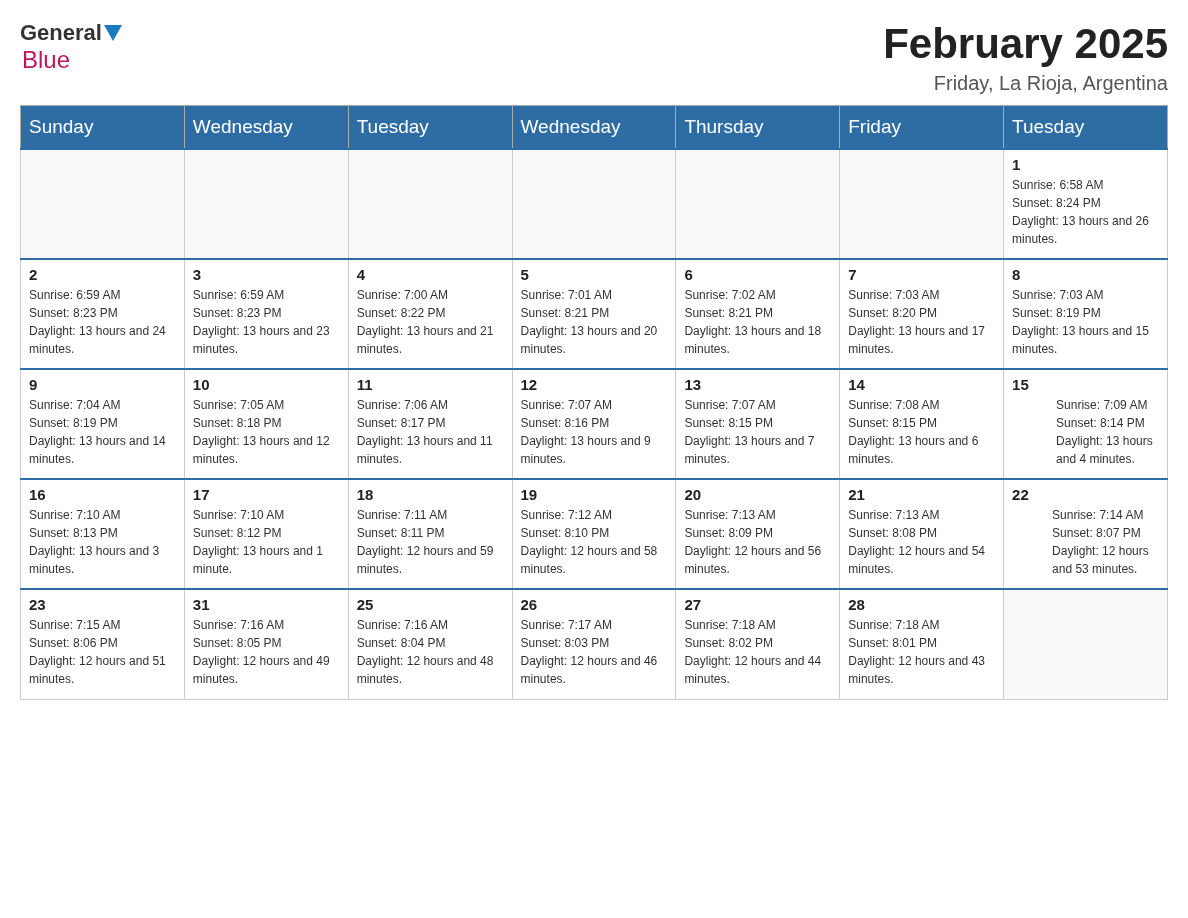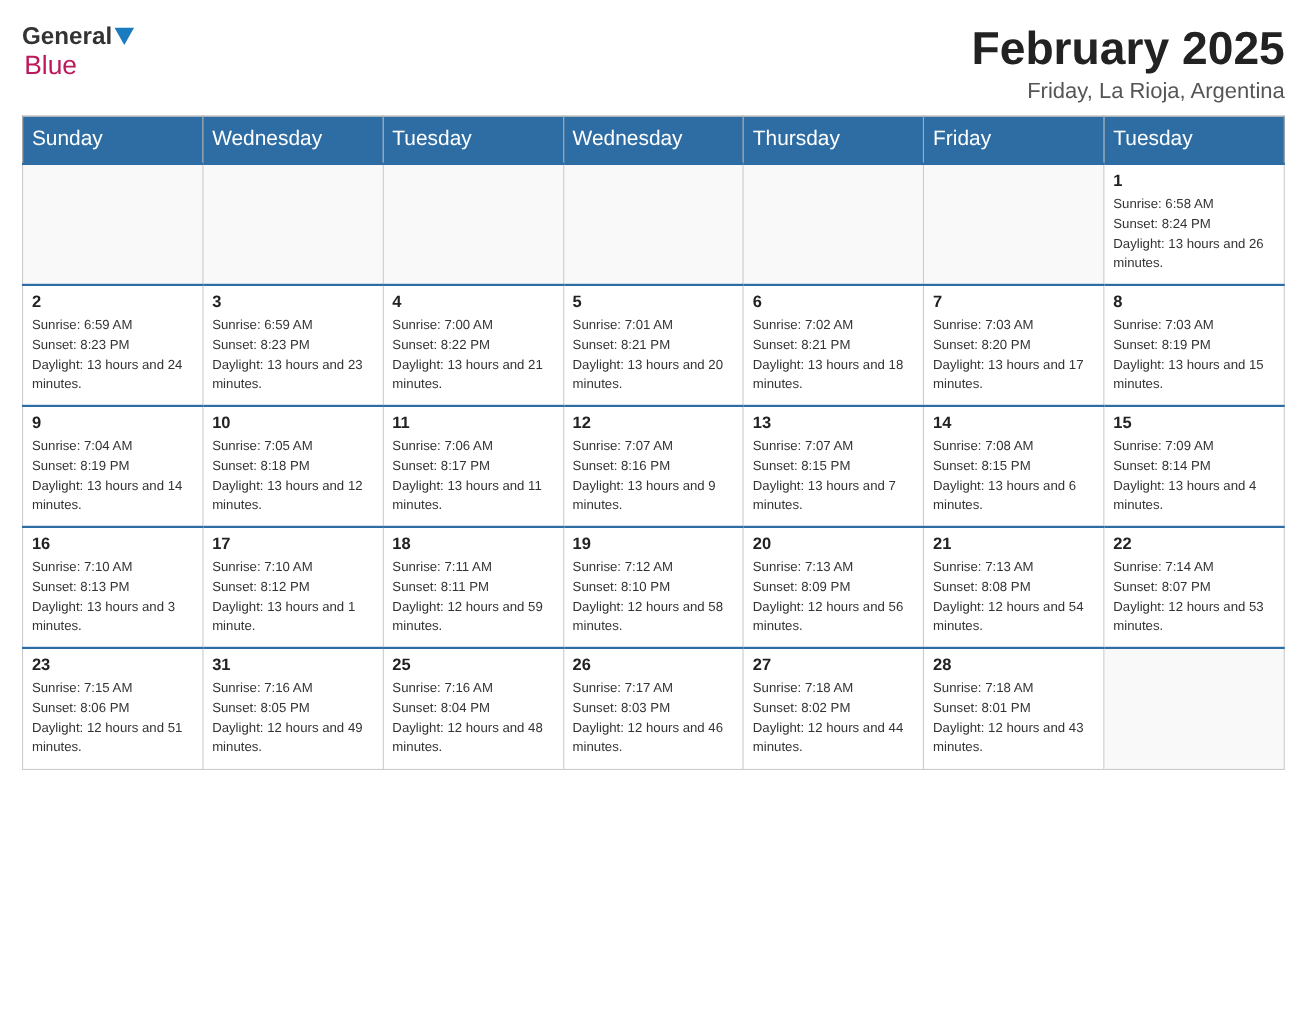--- a/index.html
+++ b/index.html
@@ -222,21 +222,21 @@
 Daylight: 13 hours and 7 minutes.</div>
         </td>
         <td>
           <span class="day-num">14</span>
           <div class="day-info" style="white-space: pre-line;">Sunrise: 7:08 AM
 Sunset: 8:15 PM
 Daylight: 13 hours and 6 minutes.</div>
         </td>
         <td>
           <span class="day-num">15</span>
-          <div class="day-info" style="white-space: pre-line;">Sunrise: 7:09 AM
+          <div class="day-info" style="white-space: pre-line; margin-left: 44px;">Sunrise: 7:09 AM
 Sunset: 8:14 PM
 Daylight: 13 hours and 4 minutes.</div>
         </td>
       </tr>
       <tr class="week-row">
         <td>
           <span class="day-num">16</span>
           <div class="day-info" style="white-space: pre-line;">Sunrise: 7:10 AM
 Sunset: 8:13 PM
 Daylight: 13 hours and 3 minutes.</div>
@@ -266,21 +266,21 @@
 Daylight: 12 hours and 56 minutes.</div>
         </td>
         <td>
           <span class="day-num">21</span>
           <div class="day-info" style="white-space: pre-line;">Sunrise: 7:13 AM
 Sunset: 8:08 PM
 Daylight: 12 hours and 54 minutes.</div>
         </td>
         <td>
           <span class="day-num">22</span>
-          <div class="day-info" style="white-space: pre-line;">Sunrise: 7:14 AM
+          <div class="day-info" style="white-space: pre-line; margin-left: 40px;">Sunrise: 7:14 AM
 Sunset: 8:07 PM
 Daylight: 12 hours and 53 minutes.</div>
         </td>
       </tr>
       <tr class="week-row">
         <td>
           <span class="day-num">23</span>
           <div class="day-info" style="white-space: pre-line;">Sunrise: 7:15 AM
 Sunset: 8:06 PM
 Daylight: 12 hours and 51 minutes.</div>

